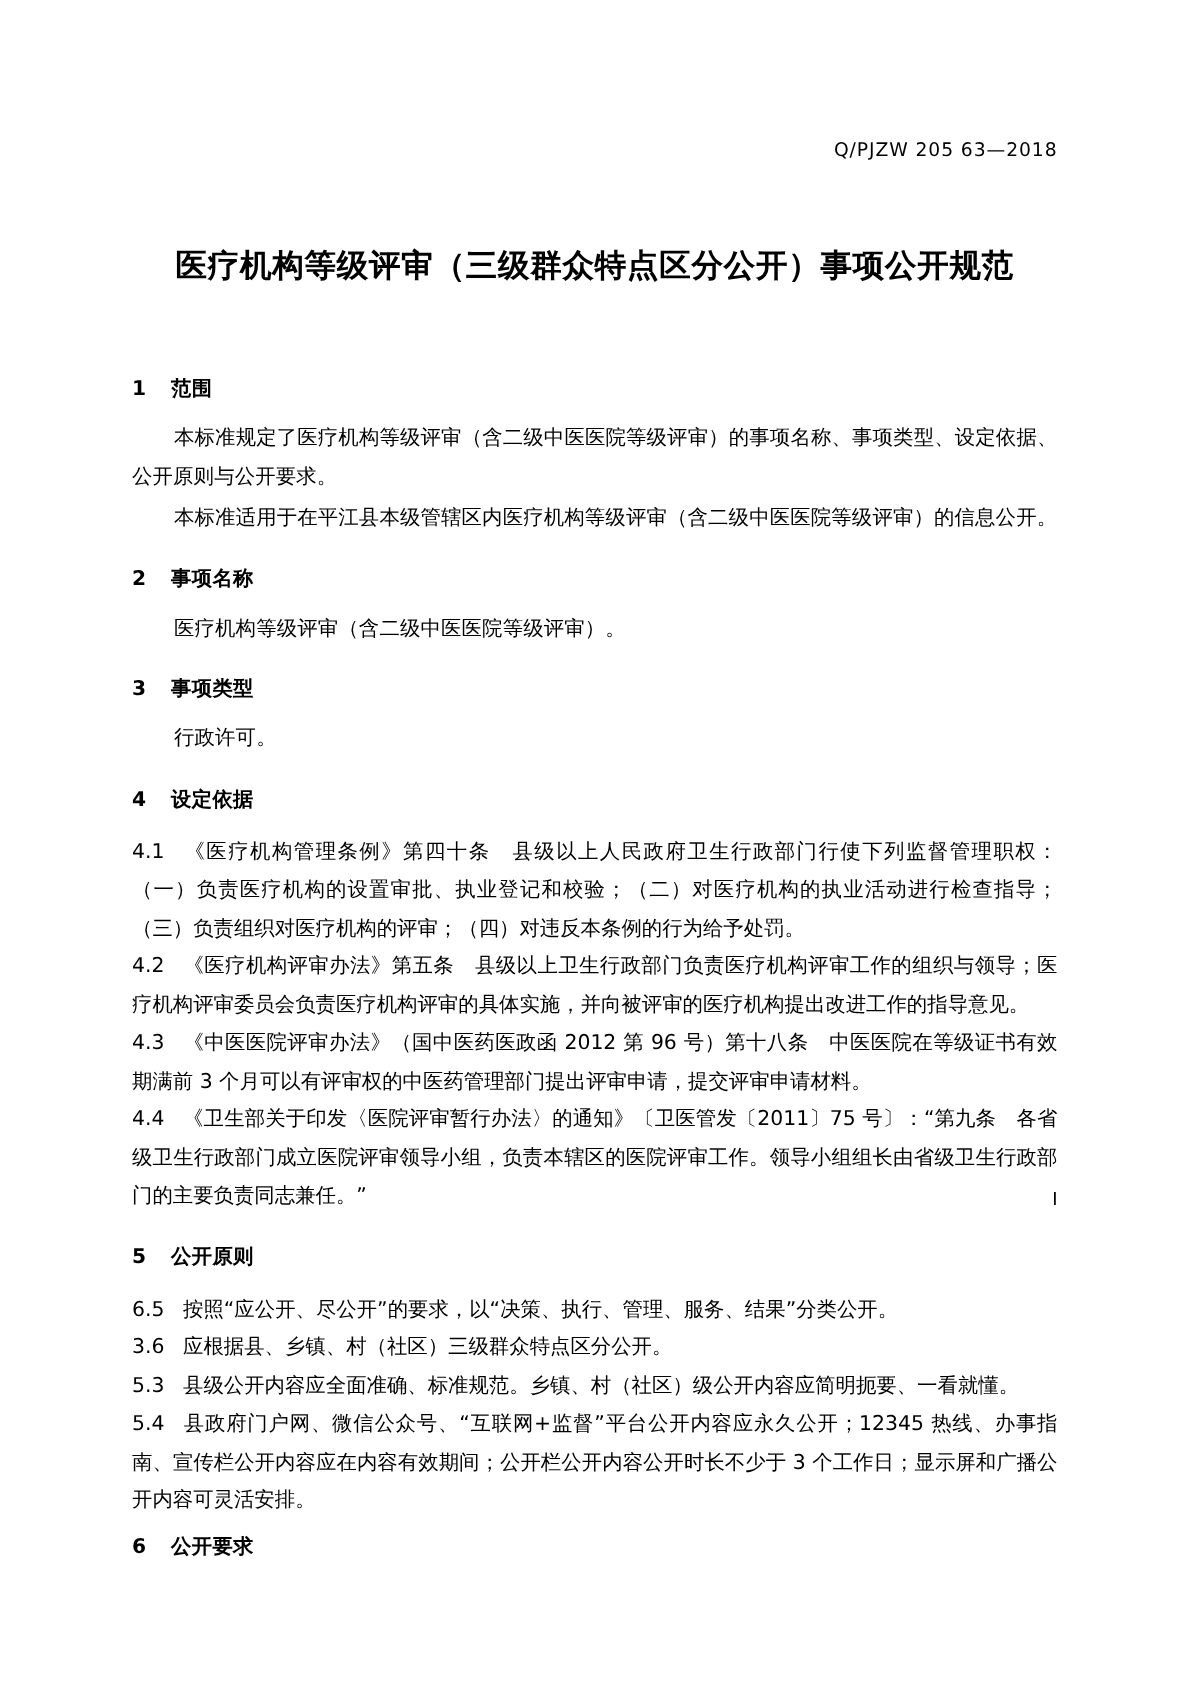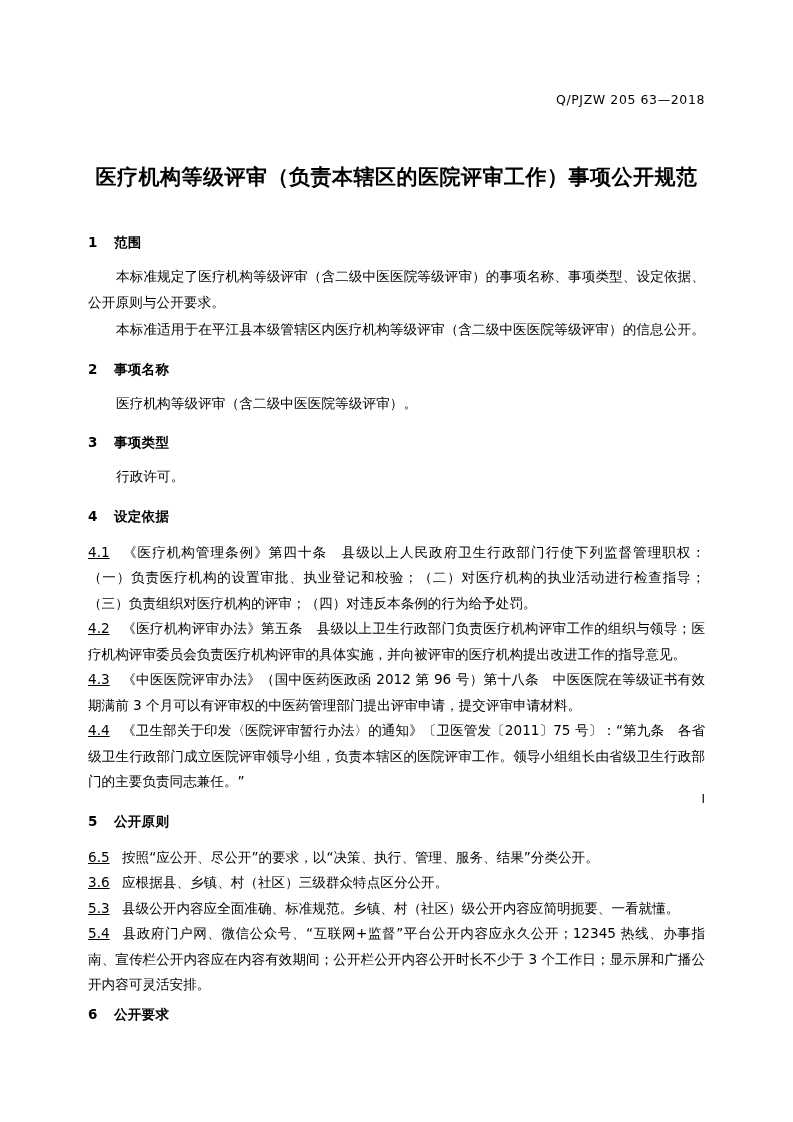--- a/index.html
+++ b/index.html
@@ -39,21 +39,21 @@
     right: 0;
     text-align: center;
     font-family: "DejaVu Sans", "Liberation Sans", sans-serif;
     font-size: 21px;
     font-weight: bold;
     letter-spacing: 0.5px;
     color: #000;
   }
   .content {
     position: absolute;
-    top: 216px;
+    top: 232px;
     left: 88px;
     width: 617px;
   }
   .sec-heading {
     font-family: "DejaVu Sans", "Liberation Sans", sans-serif;
     font-size: 13.5px;
     font-weight: bold;
     margin: 18px 0 0 0;
     letter-spacing: 0.3px;
   }
@@ -81,39 +81,38 @@
   .clause {
     font-family: "DejaVu Sans", "Liberation Sans", sans-serif;
     font-size: 13.6px;
     line-height: 25.5px;
     text-align: justify;
     margin: 0;
   }
   .clause .cn {
     display: inline-block;
     min-width: 34px;
-    text-decoration: underline;
   }
   .page-number {
     position: absolute;
     bottom: 68px;
     right: 88px;
     font-family: "DejaVu Sans", "Liberation Sans", sans-serif;
     font-size: 12px;
     color: #000;
   }
 </style>
 </head>
 <body>
 
 <div class="page">
 
   <div class="header-code">Q/PJZW 205 63—2018</div>
 
-  <div class="doc-title">医疗机构等级评审（负责本辖区的医院评审工作）事项公开规范</div>
+  <div class="doc-title">医疗机构等级评审（三级群众特点区分公开）事项公开规范</div>
 
   <div class="content">
 
     <div class="sec-heading">
       <span class="num">1</span><span>范围</span>
     </div>
     <p class="para indent">本标准规定了医疗机构等级评审（含二级中医医院等级评审）的事项名称、事项类型、设定依据、公开原则与公开要求。</p>
     <p class="para indent tight">本标准适用于在平江县本级管辖区内医疗机构等级评审（含二级中医医院等级评审）的信息公开。</p>
 
     <div class="sec-heading">

